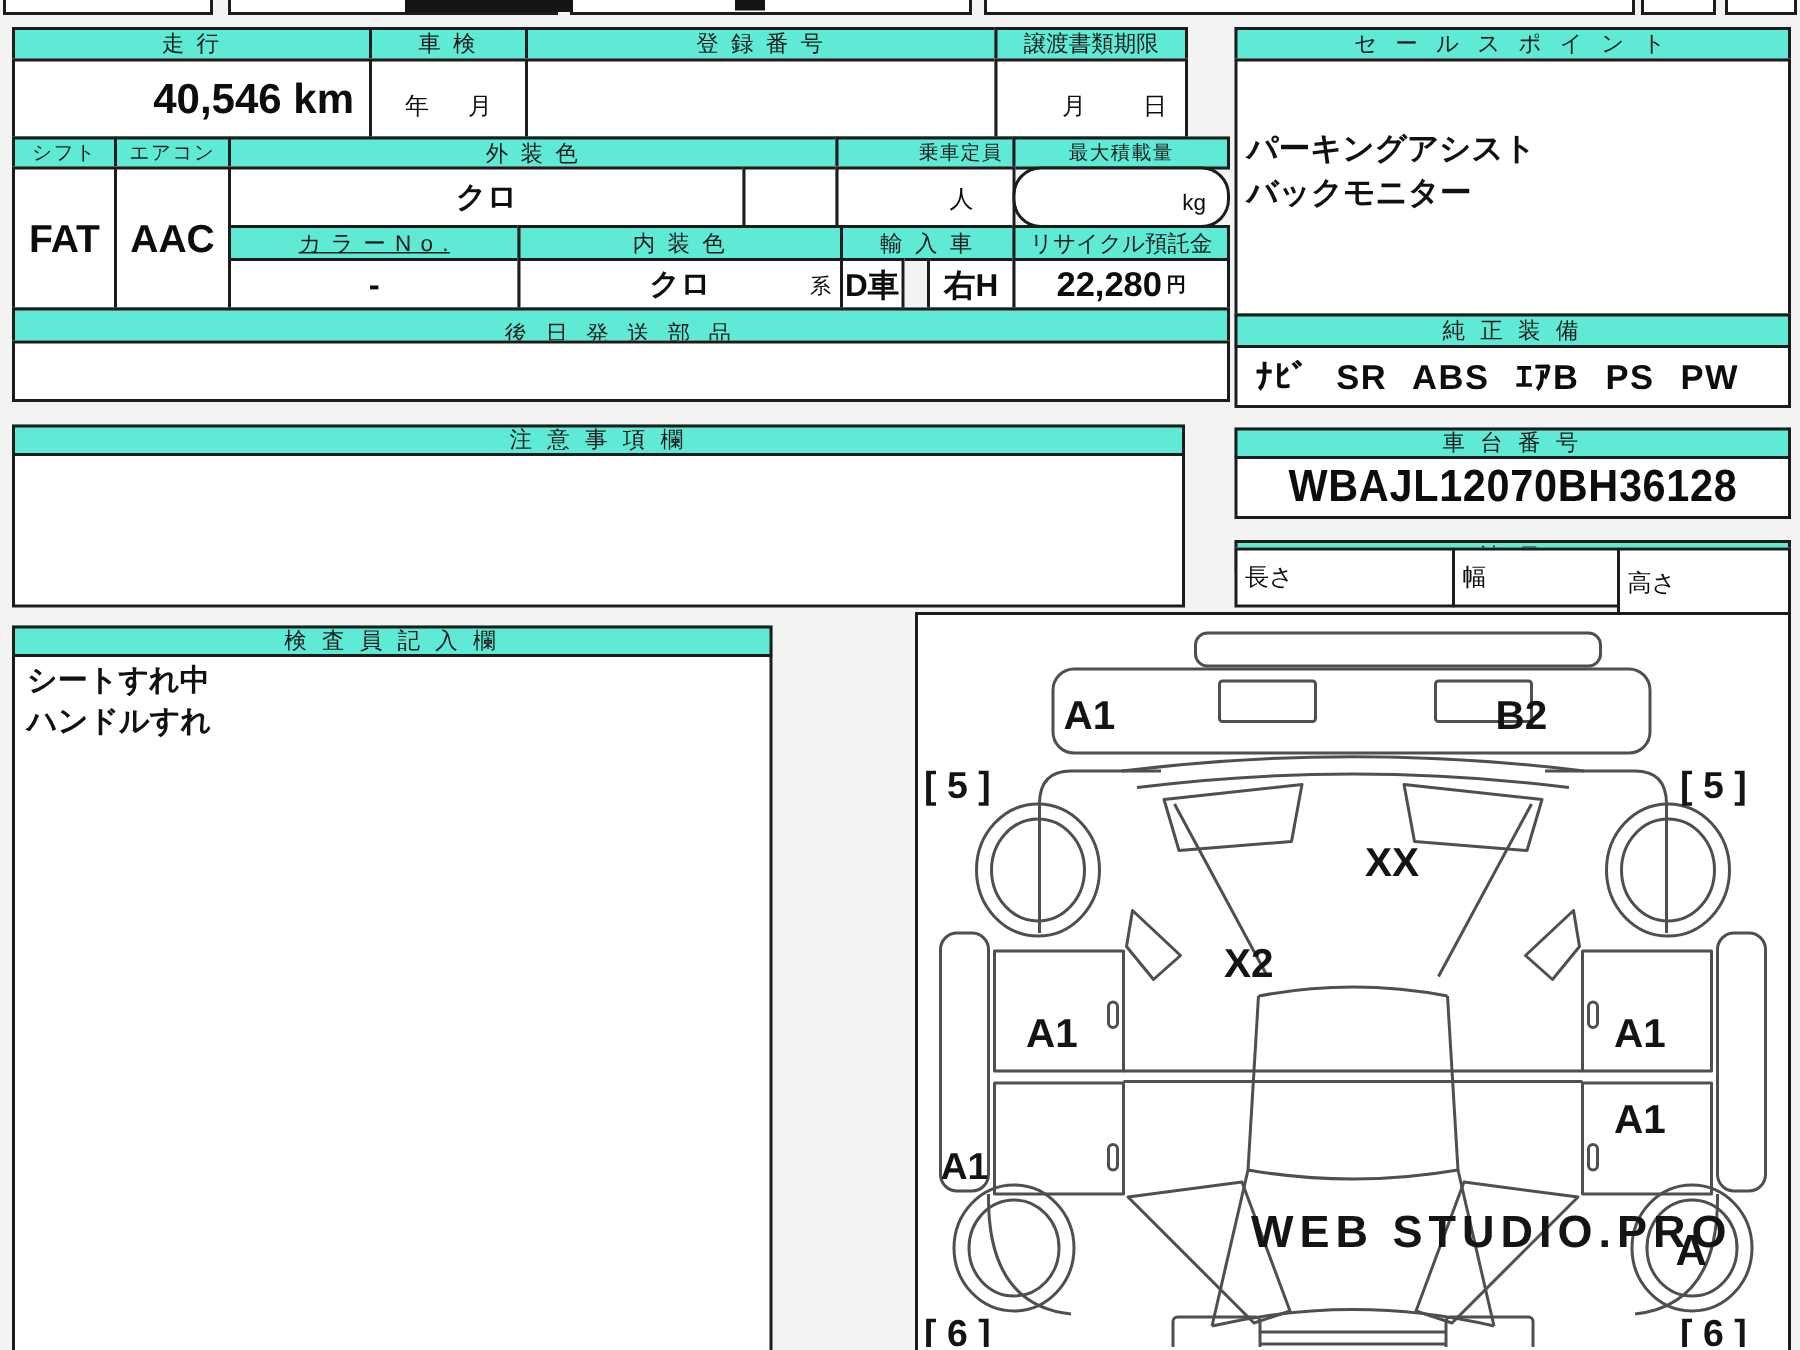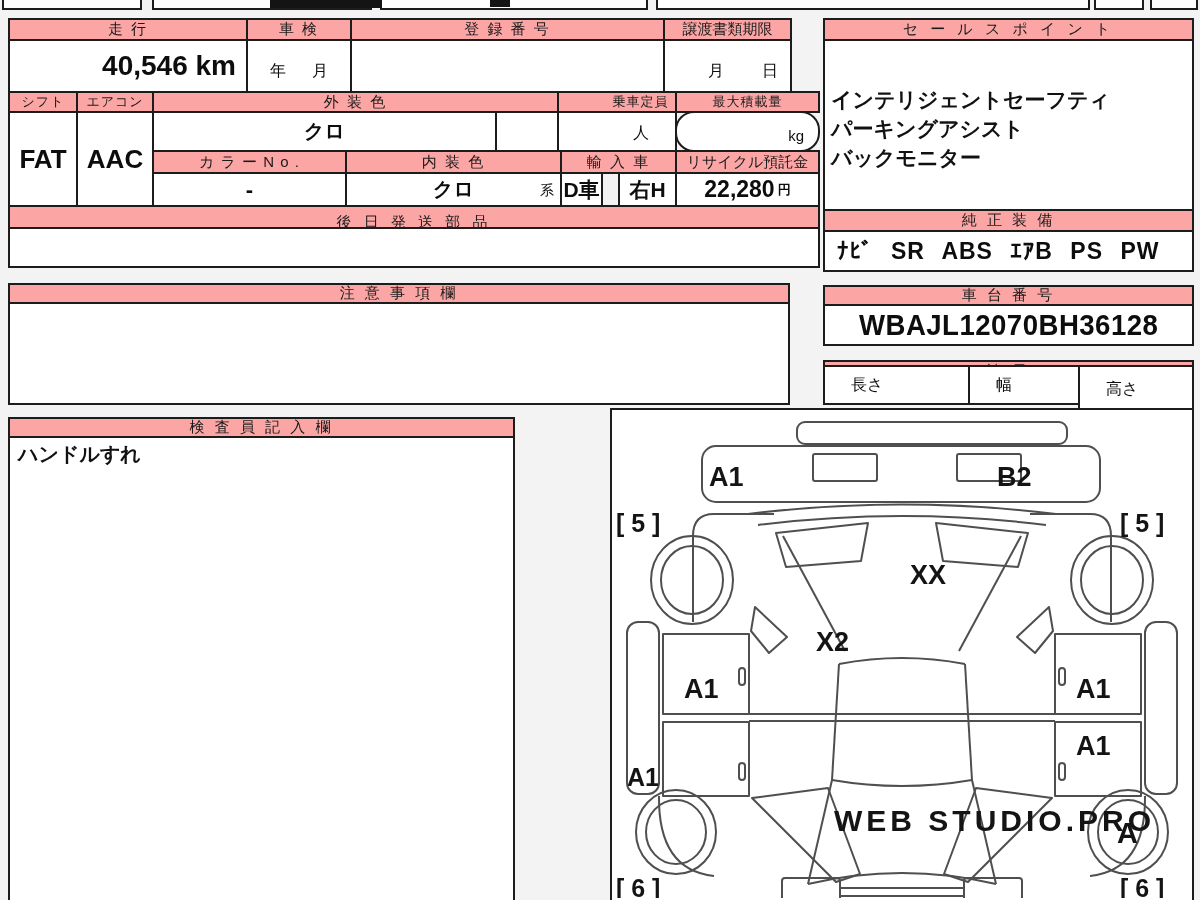--- a/index.html
+++ b/index.html
@@ -3,37 +3,37 @@
 <meta charset="utf-8">
 <style>
   html,body{margin:0;padding:0;}
   body{
     width:1200px;height:900px;overflow:hidden;position:relative;
     background:#f3f3f3;
     font-family:"Liberation Sans","DejaVu Sans",sans-serif;
     color:#111;
   }
   .cell{position:absolute;box-sizing:border-box;background:#fff;border:2px solid #1c1c1c;}
-  .hdr{background:#fca5a5;display:flex;align-items:center;justify-content:center;
+  .hdr{background:#5eead4;display:flex;align-items:center;justify-content:center;
        font-size:15px;letter-spacing:2px;color:#1a1a1a;}
   .hdr-sm{font-size:13px;letter-spacing:1px;}
   .val{display:flex;align-items:center;justify-content:center;font-weight:bold;color:#0d0d0d;}
   .frag{position:absolute;background:#141414;}
   .mileage{justify-content:flex-end;padding-right:10px;font-size:28px;}
   .units{font-weight:normal;font-size:16px;align-items:flex-end;padding-bottom:9px;}
   .big{font-size:26px;}
   .kuro{font-size:20px;}
   .money{font-size:23px;}
   .yen{font-size:13px;font-weight:bold;margin-left:3px;}
   .kei{position:absolute;right:6px;bottom:5px;font-size:14px;font-weight:normal;}
   .salesbody{display:block;padding:44px 0 0 6px;font-size:21px;font-weight:bold;line-height:29px;}
   .equip{justify-content:flex-start;padding-left:12px;font-size:23px;letter-spacing:1px;word-spacing:10px;}
   .chassis{font-size:30px;letter-spacing:.5px;}
   .chassis span{display:inline-block;transform:scaleX(.92);}
-  .dim{justify-content:flex-start;padding-left:26px;font-size:16px;font-weight:normal;}
+  .dim{justify-content:flex-start;padding-left:5px;font-size:16px;font-weight:normal;}
   .insp{display:block;padding:3px 8px;font-size:20px;font-weight:bold;line-height:27px;}
   svg text{font-family:"Liberation Sans","DejaVu Sans",sans-serif;font-weight:bold;fill:#141414;}
 </style>
 </head>
 <body>
 
 <div>
   <div class="cell" style="left:2px;top:-14px;width:140px;height:24px;"></div>
   <div class="cell" style="left:152px;top:-14px;width:220px;height:24px;"></div>
   <div class="cell" style="left:380px;top:-14px;width:268px;height:24px;"></div>
@@ -67,21 +67,21 @@
   <div class="cell hdr hdr-sm" style="left:557px;top:91px;width:120px;height:22px;padding-left:47px;">乗車定員</div>
   <div class="cell hdr hdr-sm" style="left:675px;top:91px;width:145px;height:22px;">最大積載量</div>
 
   <div class="cell val big" style="left:8px;top:111px;width:70px;height:96px;">FAT</div>
   <div class="cell val big" style="left:76px;top:111px;width:78px;height:96px;">AAC</div>
   <div class="cell val kuro" style="left:152px;top:111px;width:345px;height:41px;">クロ</div>
   <div class="cell" style="left:495px;top:111px;width:64px;height:41px;"></div>
   <div class="cell val units" style="left:557px;top:111px;width:120px;height:41px;justify-content:flex-end;padding-right:26px;padding-bottom:6px;">人</div>
   <div class="cell val units" style="left:675px;top:111px;width:145px;height:41px;justify-content:flex-end;padding-right:14px;padding-bottom:6px;font-size:15px;border-radius:19px;">kg</div>
 
-  <div class="cell hdr" style="left:152px;top:150px;width:195px;height:24px;letter-spacing:1px;">カ ラ ー N o .</div>
+  <div class="cell hdr" style="left:152px;top:150px;width:195px;height:24px;letter-spacing:1px;text-decoration:underline;">カ ラ ー N o .</div>
   <div class="cell hdr" style="left:345px;top:150px;width:217px;height:24px;">内 装 色</div>
   <div class="cell hdr" style="left:560px;top:150px;width:117px;height:24px;">輸 入 車</div>
   <div class="cell hdr" style="left:675px;top:150px;width:145px;height:24px;letter-spacing:0;">リサイクル預託金</div>
 
   <div class="cell val" style="left:152px;top:172px;width:195px;height:35px;font-size:22px;">-</div>
   <div class="cell val kuro" style="left:345px;top:172px;width:217px;height:35px;">
     <span>クロ</span>
     <span class="kei">系</span>
   </div>
   <div class="cell val" style="left:560px;top:172px;width:43px;height:35px;font-size:21px;">D車</div>
@@ -96,21 +96,20 @@
 </div>
 
 <div>
   <div class="cell hdr" style="left:8px;top:283px;width:782px;height:21px;letter-spacing:3px;">注 意 事 項 欄</div>
   <div class="cell" style="left:8px;top:302px;width:782px;height:103px;"></div>
 </div>
 
 <div>
   <div class="cell hdr" style="left:823px;top:18px;width:371px;height:23px;letter-spacing:4px;">セ ー ル ス ポ イ ン ト</div>
   <div class="cell salesbody" style="left:823px;top:39px;width:371px;height:172px;">
-    <div>インテリジェントセーフティ</div>
     <div>パーキングアシスト</div>
     <div>バックモニター</div>
   </div>
   <div class="cell hdr" style="left:823px;top:209px;width:371px;height:23px;letter-spacing:3px;">純 正 装 備</div>
   <div class="cell val equip" style="left:823px;top:230px;width:371px;height:42px;">ﾅﾋﾞ SR ABS ｴｱB PS PW</div>
 </div>
 
 <div>
   <div class="cell hdr" style="left:823px;top:285px;width:371px;height:21px;letter-spacing:3px;">車 台 番 号</div>
   <div class="cell val chassis" style="left:823px;top:304px;width:371px;height:42px;">
@@ -118,20 +117,21 @@
   </div>
   <div class="cell hdr" style="left:823px;top:344px;width:371px;height:23px;letter-spacing:3px;margin-top:16px;">諸 元</div>
   <div class="cell val dim" style="left:823px;top:365px;width:147px;height:40px;">長さ</div>
   <div class="cell val dim" style="left:968px;top:365px;width:112px;height:40px;">幅</div>
   <div class="cell val dim" style="left:1078px;top:365px;width:116px;height:48px;">高さ</div>
 </div>
 
 <div>
   <div class="cell hdr" style="left:8px;top:417px;width:507px;height:21px;letter-spacing:3px;">検 査 員 記 入 欄</div>
   <div class="cell insp" style="left:8px;top:436px;width:507px;height:466px;">
+    <div>シートすれ中</div>
     <div>ハンドルすれ</div>
   </div>
 </div>
 
 <div class="cell" style="left:610px;top:408px;width:584px;height:494px;">
 <svg width="580" height="488" viewBox="0 0 580 488">
   <g fill="none" stroke="#4f4f4f" stroke-width="2" stroke-linejoin="round">
     <rect x="185" y="12" width="270" height="22" rx="8"></rect>
     <rect x="90" y="36" width="398" height="56" rx="14"></rect>
     <rect x="201" y="44" width="64" height="27" rx="2"></rect>

